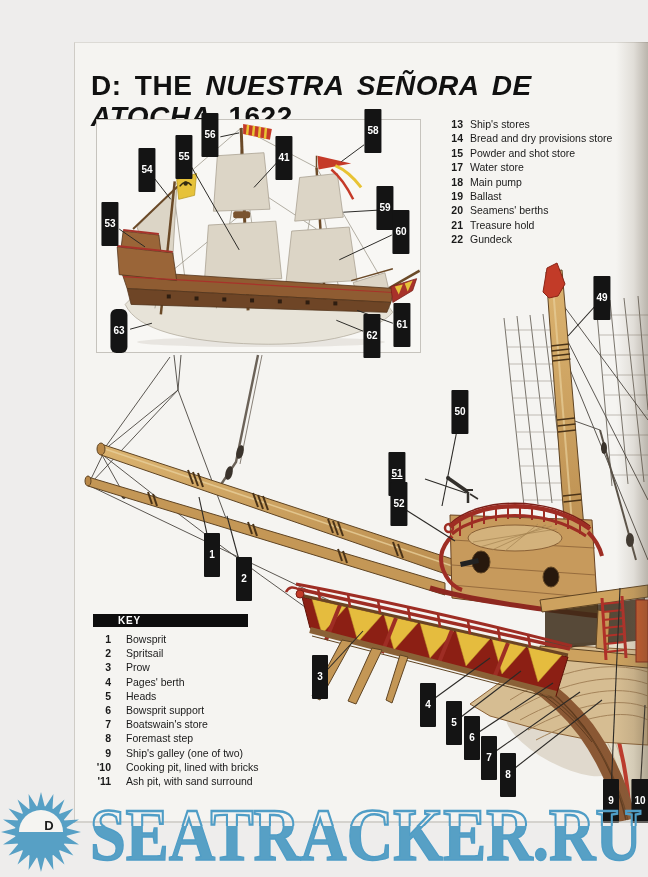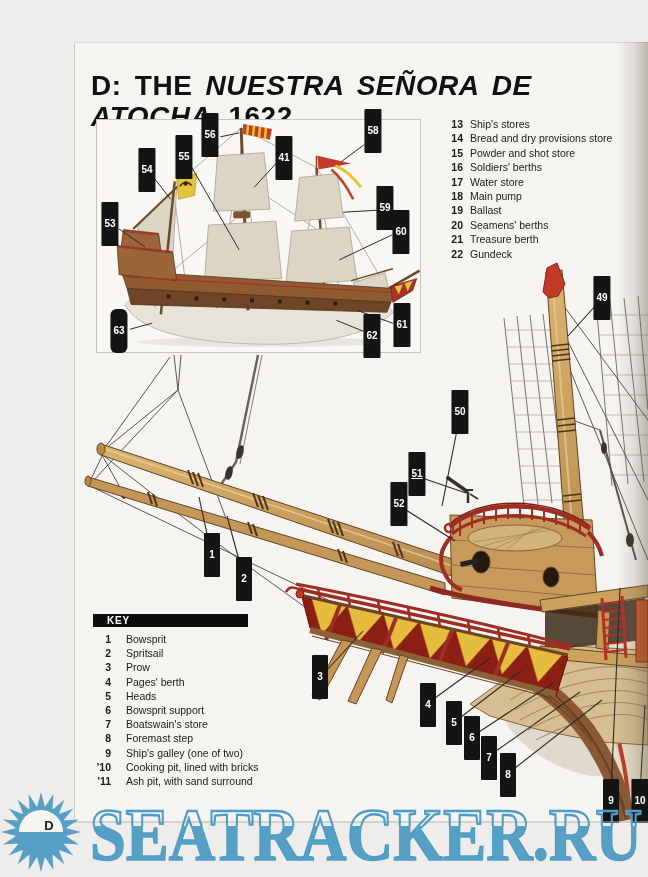--- a/index.html
+++ b/index.html
@@ -31,21 +31,21 @@
     position:absolute;left:374px;top:75px;width:190px;
     font-size:10.5px;
   }
   .stores-list .row{display:flex;height:14.4px;align-items:baseline;}
   .stores-list .num{width:14px;text-align:right;font-weight:bold;flex:none;}
   .stores-list .lbl{margin-left:7px;white-space:nowrap;text-align:right;}
   .key-panel{position:absolute;left:18px;top:571px;width:230px;}
   .key-header{
     width:155px;height:13px;background:#0d0d0d;color:#fff;
     font-size:10px;font-weight:bold;letter-spacing:0.8px;
-    padding-left:14px;line-height:13px;box-sizing:border-box;
+    padding-left:25px;line-height:13px;box-sizing:border-box;
   }
   .key-items{margin-top:6px;font-size:10.5px;}
   .key-items .row{display:flex;height:14.2px;align-items:baseline;}
   .key-items .num{width:18px;text-align:right;font-weight:bold;flex:none;}
   .key-items .lbl{margin-left:15px;white-space:nowrap;}
   .main-illo{position:absolute;left:60px;top:260px;width:588px;height:562px;}
   .gutter{
     position:absolute;left:616px;top:42px;width:32px;height:780px;
     background:linear-gradient(to right, rgba(130,115,95,0) 0%, rgba(120,105,85,0.16) 55%, rgba(90,78,60,0.38) 100%);
     pointer-events:none;
@@ -167,42 +167,38 @@
       </div>
       <div class="row">
         <span class="num">14</span>
         <span class="lbl">Bread and dry provisions store</span>
       </div>
       <div class="row">
         <span class="num">15</span>
         <span class="lbl">Powder and shot store</span>
       </div>
       <div class="row">
-        <span class="num">16</span>
-        <span class="lbl">Soldiers' berths</span>
-      </div>
-      <div class="row">
         <span class="num">17</span>
         <span class="lbl">Water store</span>
       </div>
       <div class="row">
         <span class="num">18</span>
         <span class="lbl">Main pump</span>
       </div>
       <div class="row">
         <span class="num">19</span>
         <span class="lbl">Ballast</span>
       </div>
       <div class="row">
         <span class="num">20</span>
         <span class="lbl">Seamens' berths</span>
       </div>
       <div class="row">
         <span class="num">21</span>
-        <span class="lbl">Treasure berth</span>
+        <span class="lbl">Treasure hold</span>
       </div>
       <div class="row">
         <span class="num">22</span>
         <span class="lbl">Gundeck</span>
       </div>
   </div>
 
   <div class="key-panel">
     <div class="key-header">KEY</div>
     <div class="key-items">
@@ -542,21 +538,21 @@
     <div class="callout" style="left: 210px; top: 135px;"><span>56</span></div>
     <div class="callout" style="left: 284px; top: 158px;"><span>41</span></div>
     <div class="callout" style="left: 373px; top: 131px;"><span>58</span></div>
     <div class="callout" style="left: 385px; top: 208px;"><span>59</span></div>
     <div class="callout" style="left: 401px; top: 232px;"><span>60</span></div>
     <div class="callout" style="left: 402px; top: 325px;"><span>61</span></div>
     <div class="callout" style="left: 372px; top: 336px;"><span>62</span></div>
     <div class="callout" style="left: 119px; top: 331px; border-radius: 6px;"><span>63</span></div>
     <div class="callout" style="left: 602px; top: 298px;"><span>49</span></div>
     <div class="callout" style="left: 460px; top: 412px; text-align: center;"><span>50</span></div>
-    <div class="callout" style="left: 417px; top: 474px; text-decoration: underline;"><span>51</span></div>
+    <div class="callout" style="left: 397px; top: 474px; text-decoration: underline;"><span>51</span></div>
     <div class="callout" style="left: 399px; top: 504px;"><span>52</span></div>
     <div class="callout" style="left: 212px; top: 555px;"><span>1</span></div>
     <div class="callout" style="left: 244px; top: 579px;"><span>2</span></div>
     <div class="callout" style="left: 320px; top: 677px;"><span>3</span></div>
     <div class="callout" style="left: 428px; top: 705px;"><span>4</span></div>
     <div class="callout" style="left: 454px; top: 723px;"><span>5</span></div>
     <div class="callout" style="left: 472px; top: 738px;"><span>6</span></div>
     <div class="callout" style="left: 489px; top: 758px;"><span>7</span></div>
     <div class="callout" style="left: 508px; top: 775px;"><span>8</span></div>
     <div class="callout" style="left: 611px; top: 801px;"><span>9</span></div>

